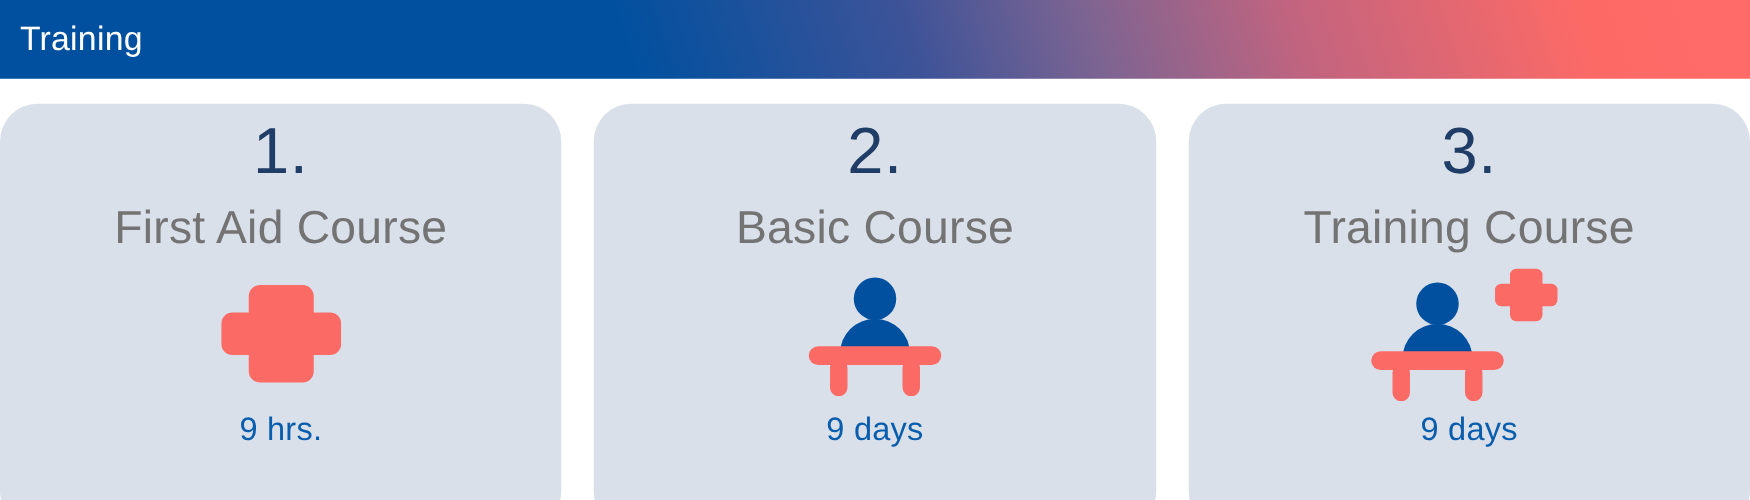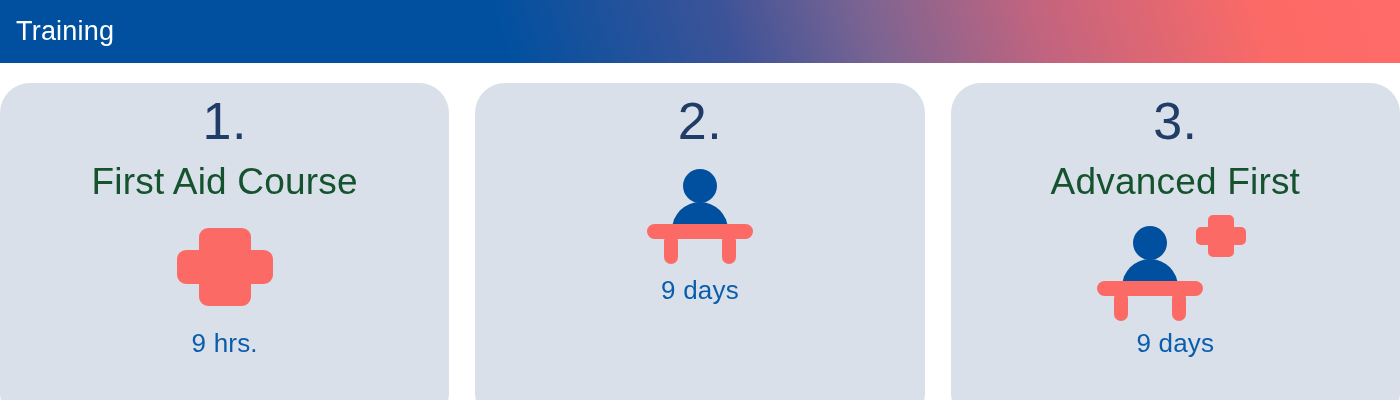--- a/index.html
+++ b/index.html
@@ -75,21 +75,21 @@
   .card-number {
     margin-top: 12px;
     color: #1F3D67;
     font-size: 52px;
     line-height: 1;
     font-weight: 400;
     letter-spacing: 0.5px;
   }
   .card-title {
     margin-top: 16px;
-    color: #14532d;
+    color: #737373;
     font-size: 37px;
     line-height: 1;
     font-weight: 400;
     letter-spacing: 0.2px;
     white-space: nowrap;
   }
   .card-icon {
     margin-top: 16px;
     height: 102px;
     display: flex;
@@ -129,41 +129,42 @@
             <path d="M31 9 h34 a9 9 0 0 1 9 9 v13 h13 a9 9 0 0 1 9 9 v16 a9 9 0 0 1 -9 9 h-13 v13 a9 9 0 0 1 -9 9 h-34 a9 9 0 0 1 -9 -9 v-13 h-13 a9 9 0 0 1 -9 -9 v-16 a9 9 0 0 1 9 -9 h13 v-13 a9 9 0 0 1 9 -9 z" fill="#FC6A66"></path>
           </svg>
         </div>
         <div class="card-duration">9 hrs.</div>
       </div>
     </div>
 
     <div class="card">
       <div class="card-inner">
         <div class="card-number">2.</div>
+        <div class="card-title">Basic Course</div>
         <div class="card-icon">
           <svg width="110" height="100" viewBox="0 0 110 100" aria-hidden="true">
 
             <circle cx="55" cy="22" r="17" fill="#01509F"></circle>
 
             <path d="M27 66 a28 28 0 0 1 56 0 z" fill="#01509F"></path>
 
             <rect x="2" y="60" width="106" height="15" rx="7.5" fill="#FC6A66"></rect>
 
             <rect x="19" y="70" width="14" height="30" rx="7" fill="#FC6A66"></rect>
             <rect x="77" y="70" width="14" height="30" rx="7" fill="#FC6A66"></rect>
           </svg>
         </div>
         <div class="card-duration">9 days</div>
       </div>
     </div>
 
     <div class="card">
       <div class="card-inner">
         <div class="card-number">3.</div>
-        <div class="card-title">Advanced First</div>
+        <div class="card-title">Training Course</div>
         <div class="card-icon">
           <svg width="160" height="108" viewBox="0 0 160 108" aria-hidden="true">
 
             <circle cx="55" cy="30" r="17" fill="#01509F"></circle>
 
             <path d="M27 74 a28 28 0 0 1 56 0 z" fill="#01509F"></path>
 
             <rect x="2" y="68" width="106" height="15" rx="7.5" fill="#FC6A66"></rect>
 
             <rect x="19" y="78" width="14" height="30" rx="7" fill="#FC6A66"></rect>

